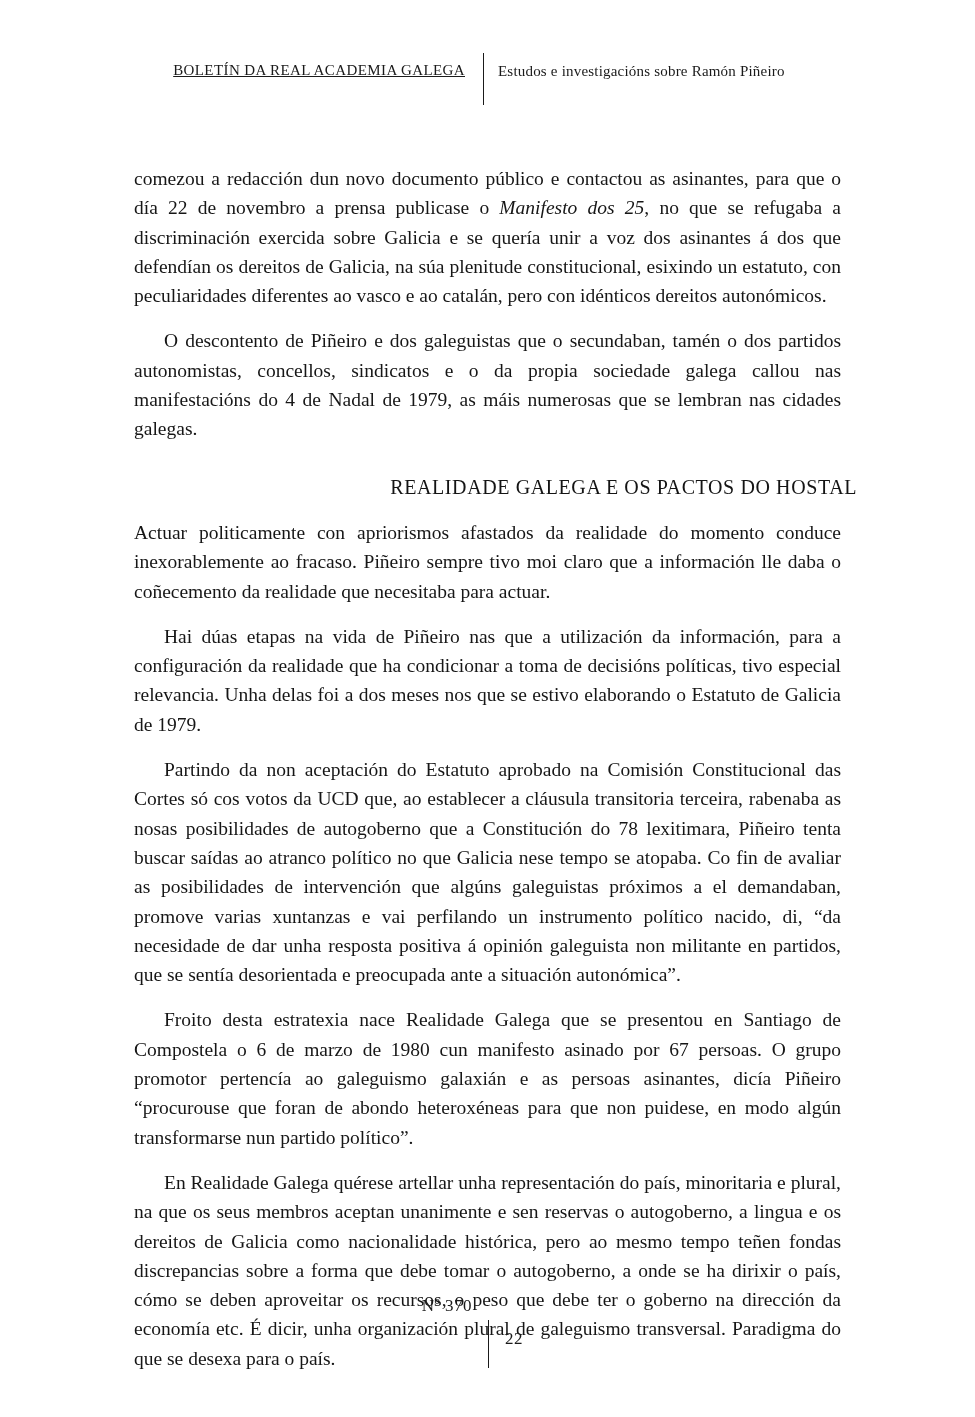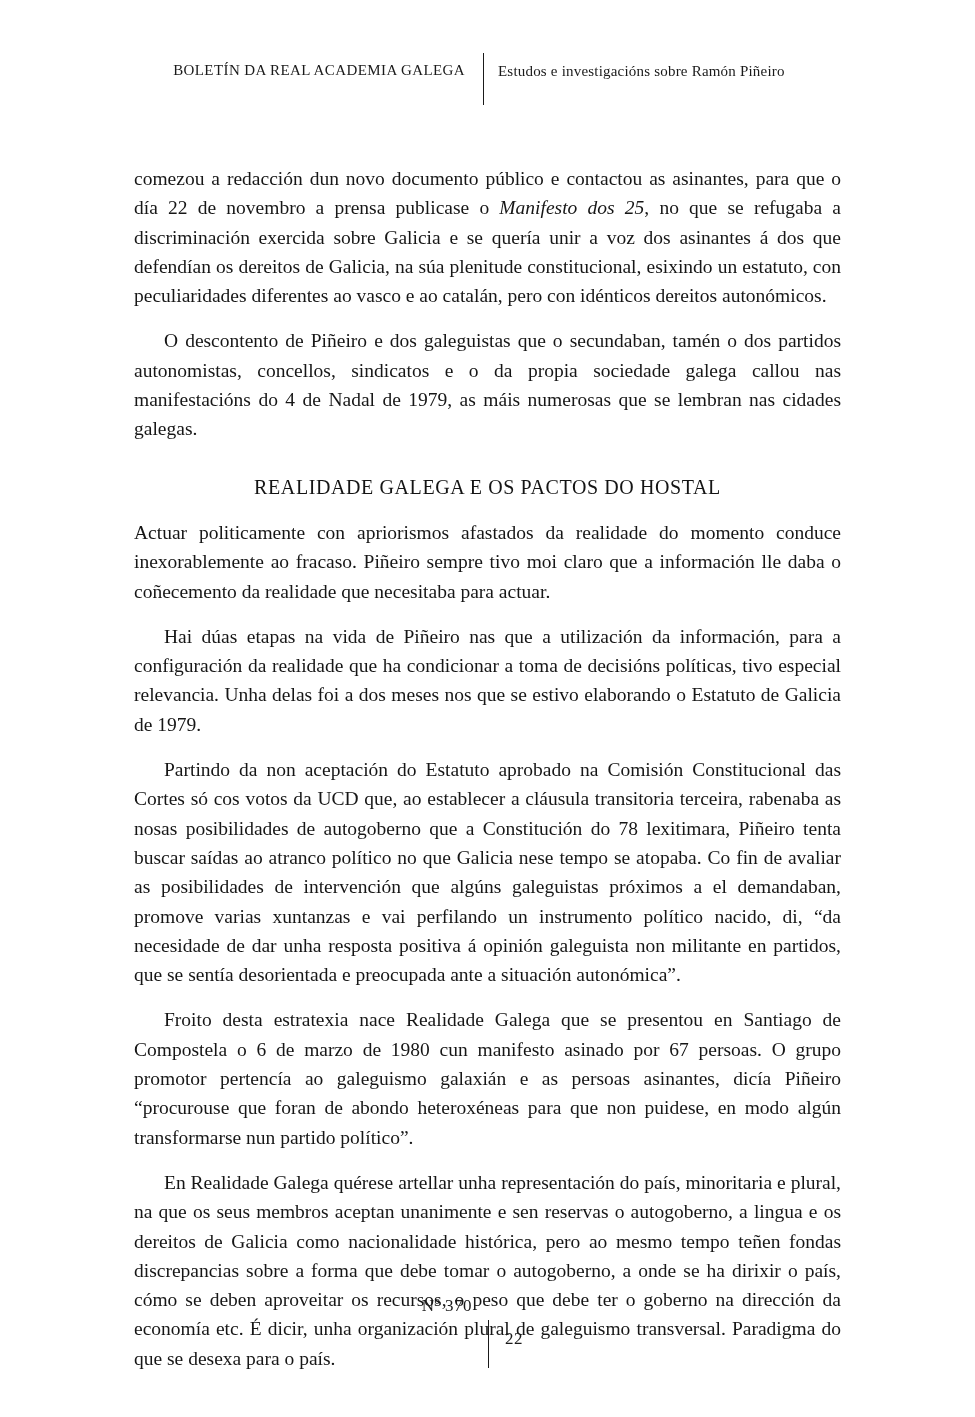--- a/index.html
+++ b/index.html
@@ -19,20 +19,21 @@
 
   
   .header-left {
     position: absolute;
     top: 62px;
     right: 510px;
     font-size: 15px;
     letter-spacing: 0.4px;
     white-space: nowrap;
     color: #1a1a1a;
+    text-decoration: underline;
   }
   .header-divider {
     position: absolute;
     left: 483px;
     top: 53px;
     width: 1px;
     height: 52px;
     background: #1a1a1a;
   }
   .header-right {
@@ -66,21 +67,21 @@
   }
   .italic {
     font-style: italic;
   }
   .section-heading {
     margin: 29px 0 5px 0;
     font-size: 20px;
     font-weight: normal;
     letter-spacing: 0.6px;
     line-height: 29.3px;
-    text-align: center;
+    text-align: right;
     color: #141414;
   }
 
   
   .footer-issue {
     position: absolute;
     top: 1296px;
     right: 503px;
     font-size: 17px;
     letter-spacing: 0.5px;

